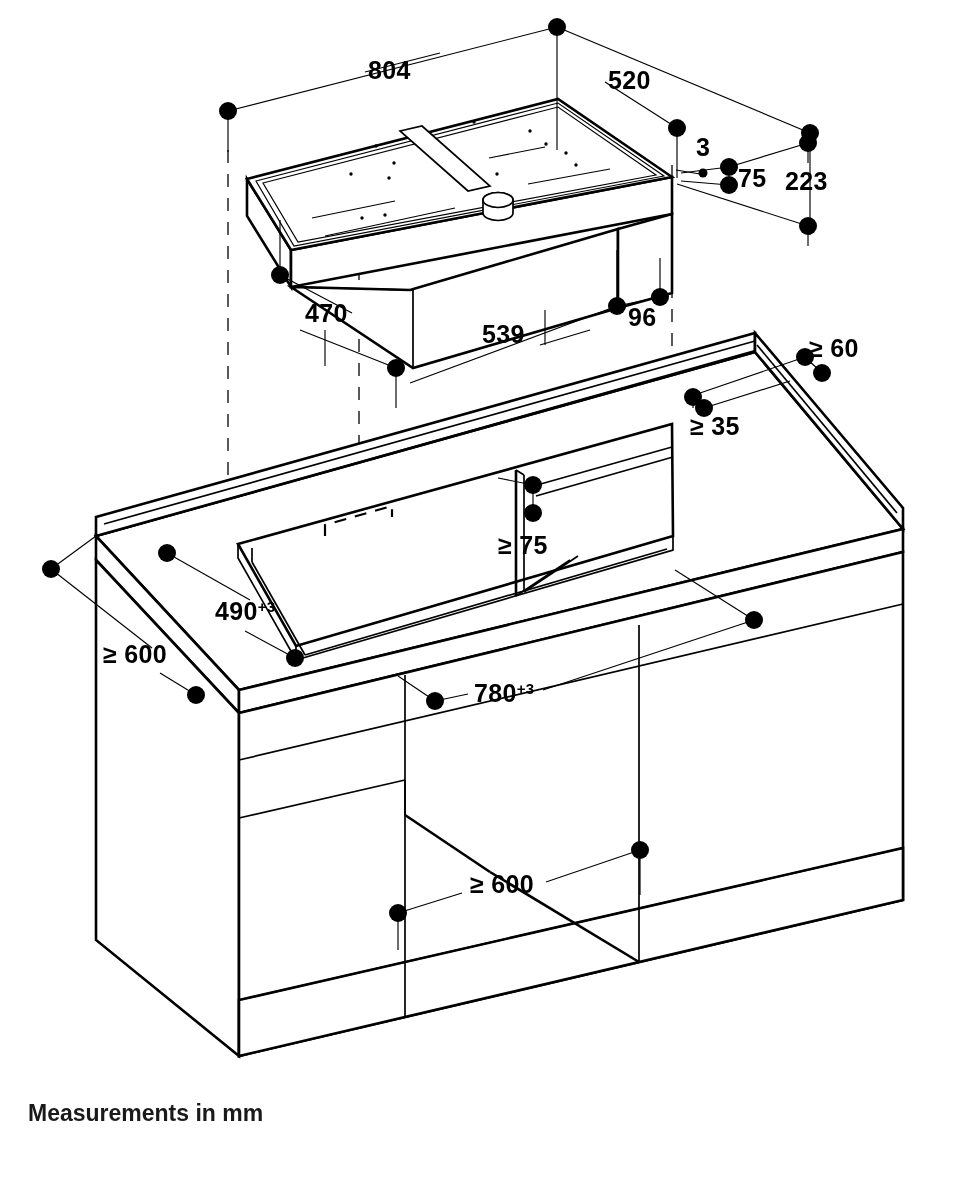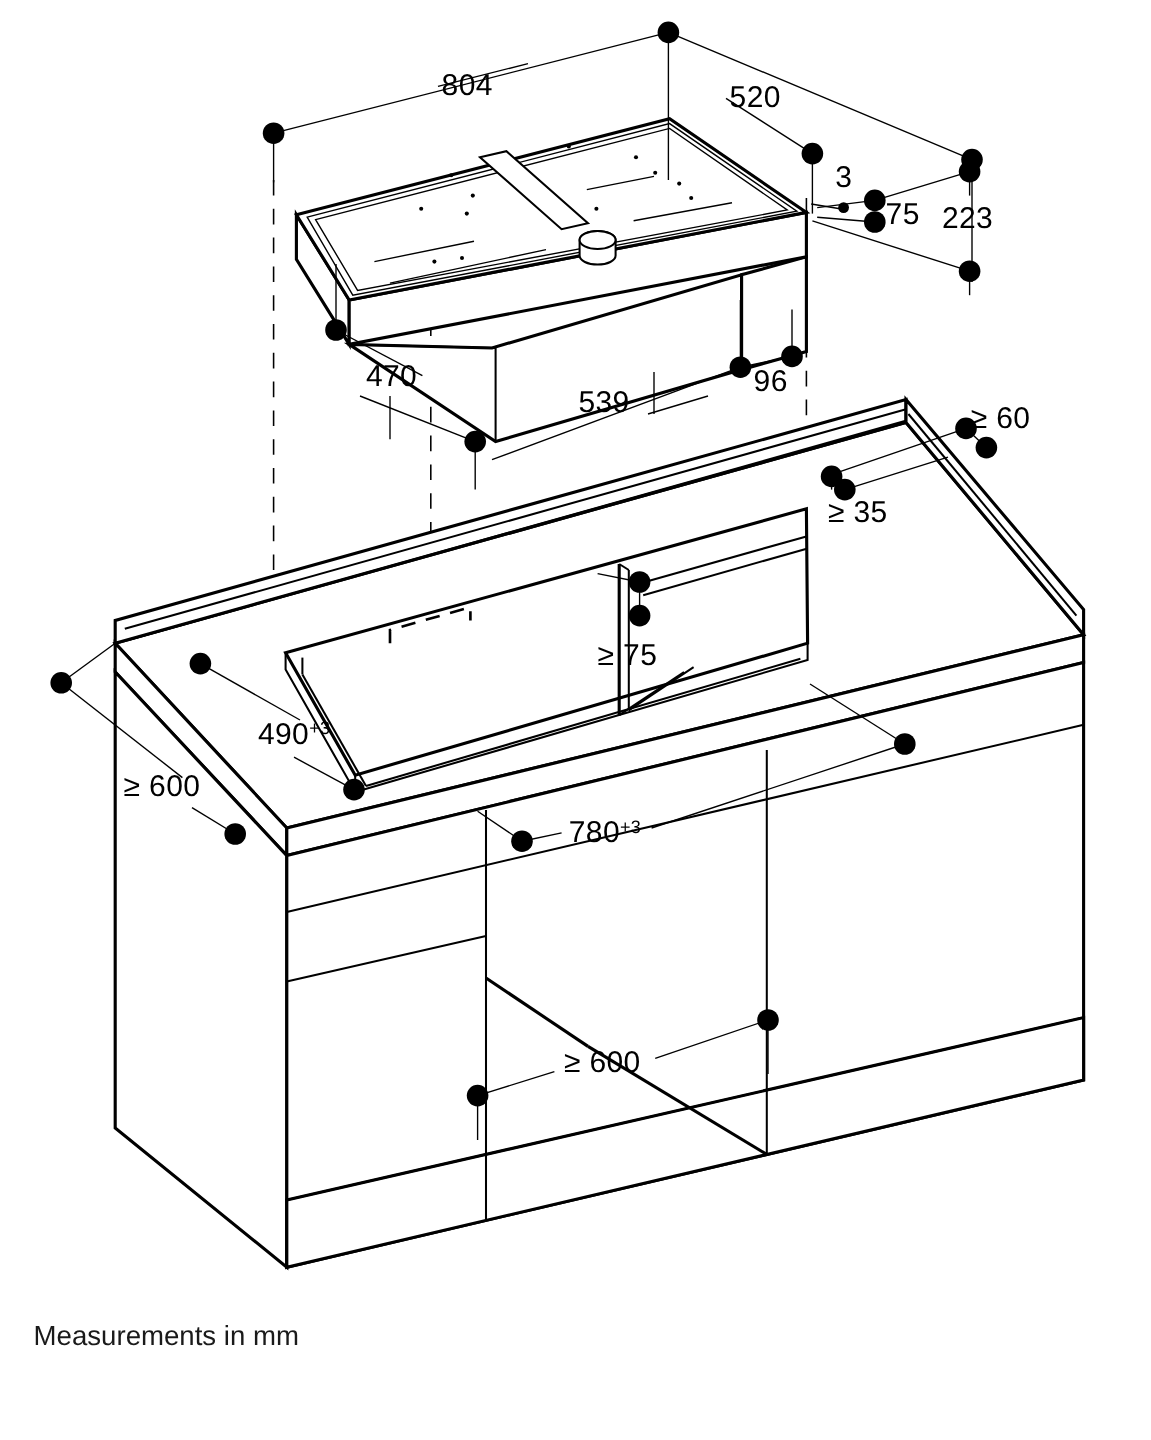--- a/index.html
+++ b/index.html
@@ -13,20 +13,21 @@
     font-family: "Liberation Sans", sans-serif;
     position: relative;
     overflow: hidden;
   }
   #diagram-root {
     position: absolute;
     left: 0;
     top: 0;
     width: 959px;
     height: 1200px;
+    font-weight: bold;
   }
   svg#technical-drawing {
     display: block;
     width: 959px;
     height: 1200px;
   }
   .outline {
     fill: none;
     stroke: #000000;
     stroke-width: 2.6;

